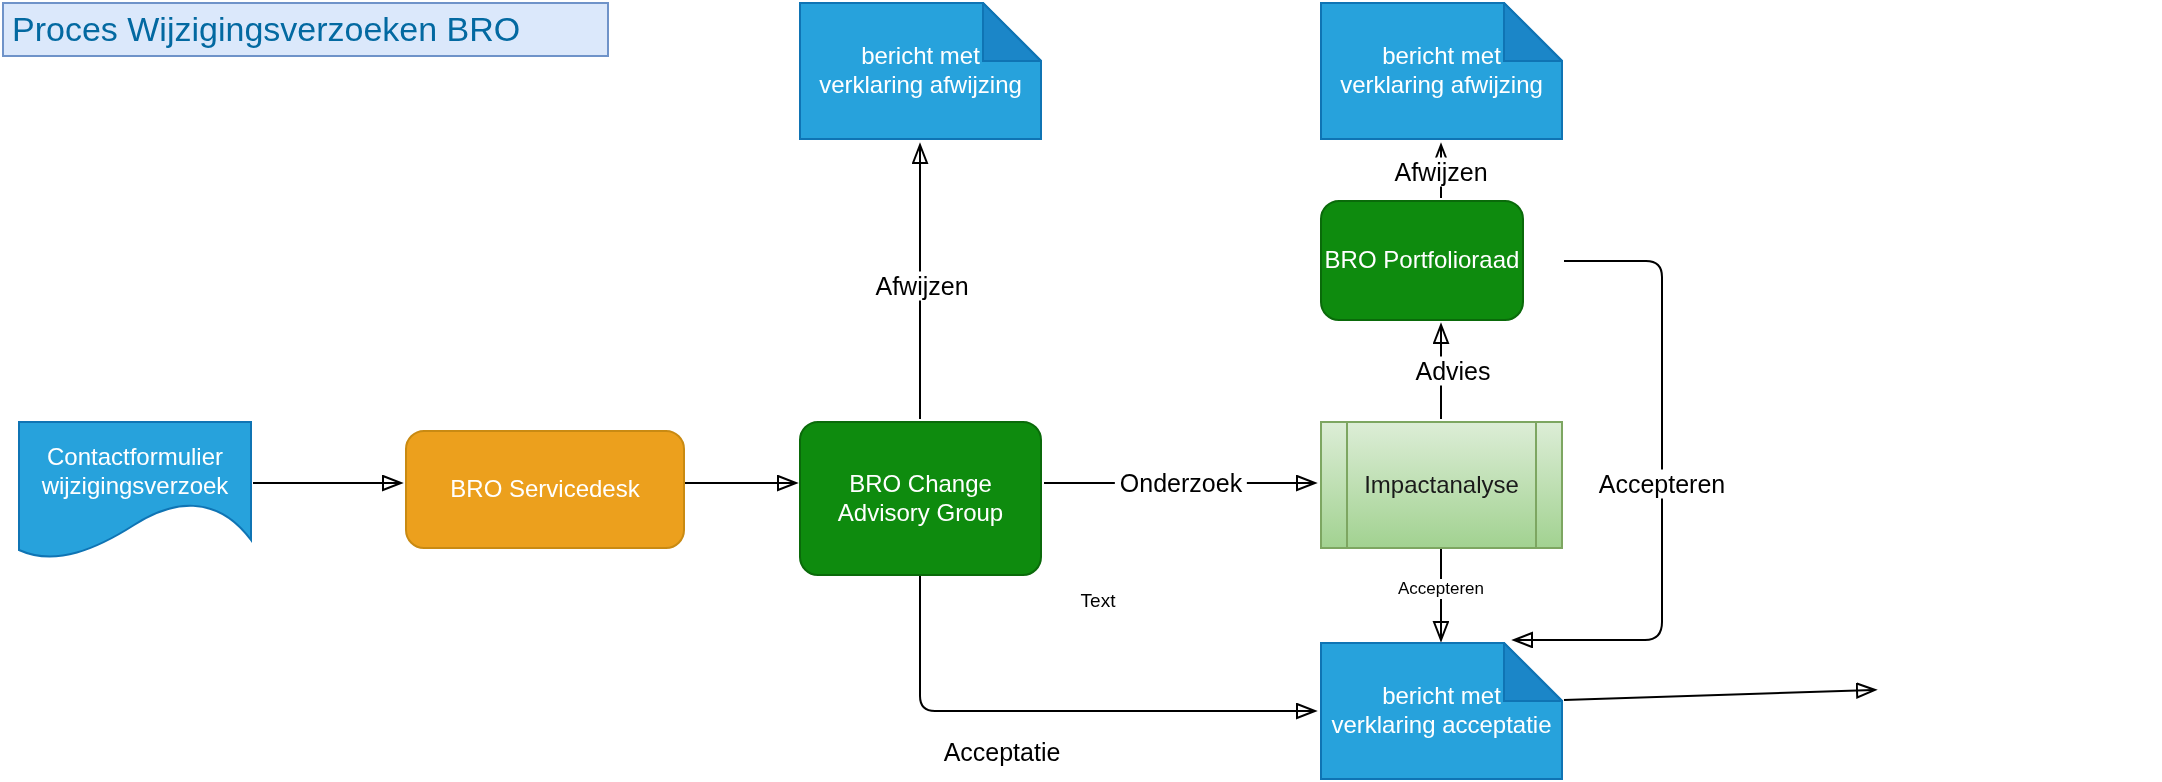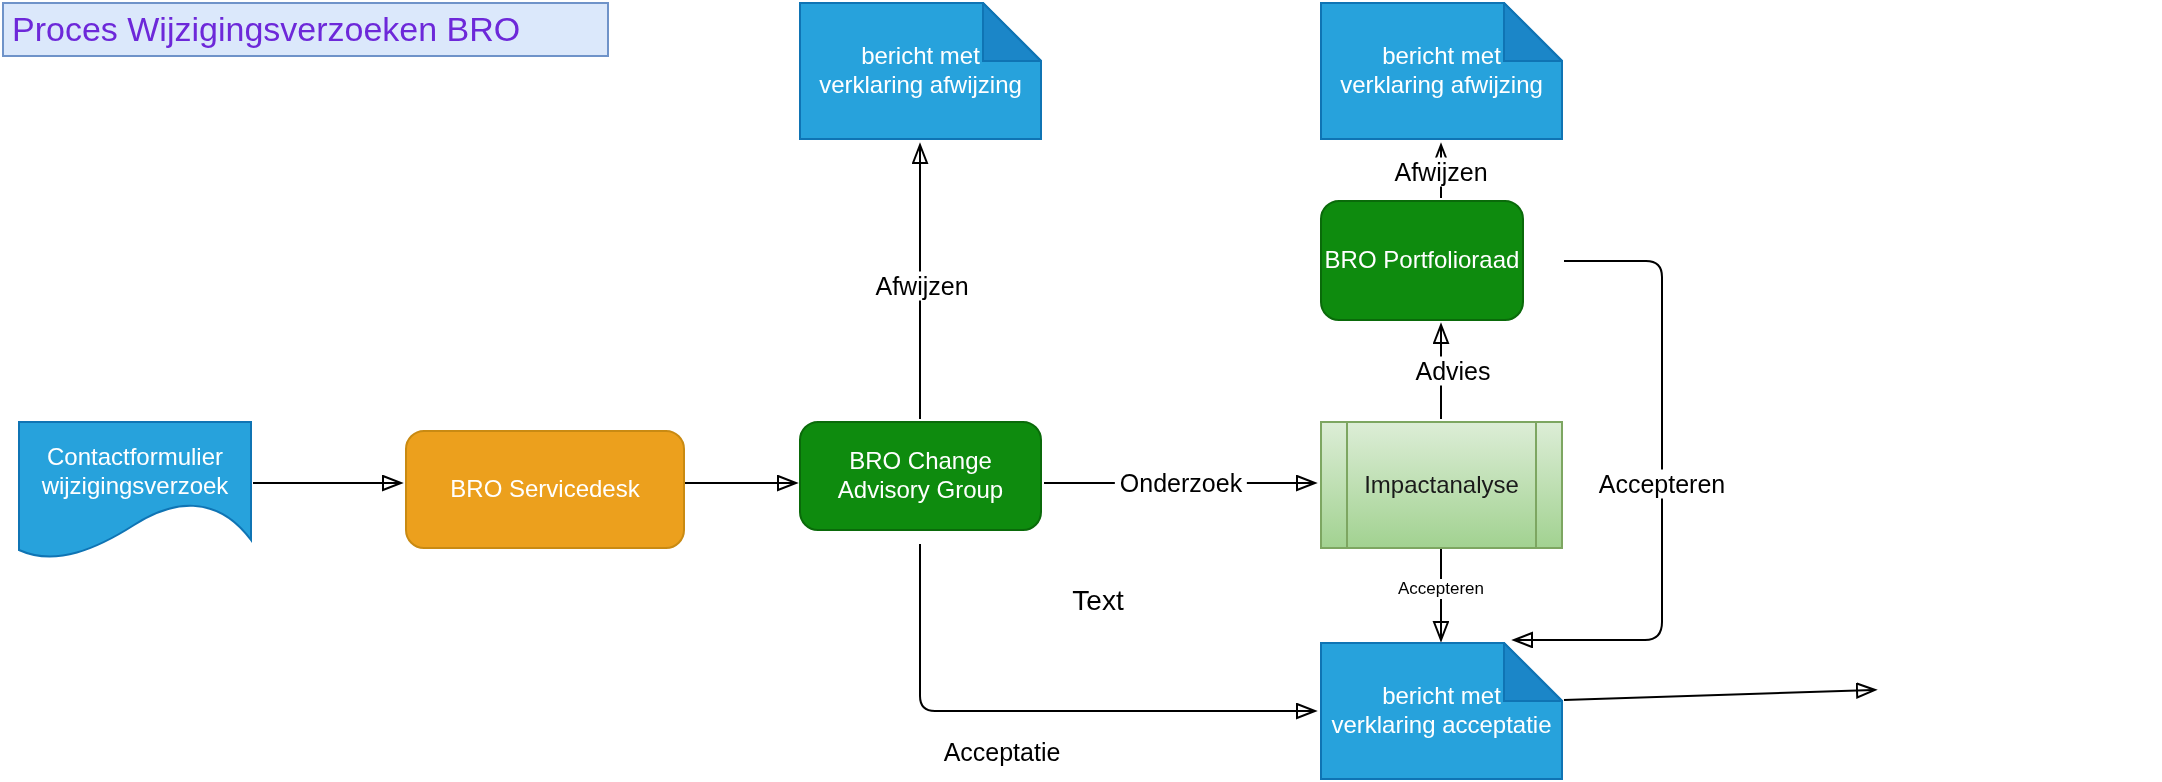--- a/index.html
+++ b/index.html
@@ -20,21 +20,21 @@
     position:absolute;left:0;top:0;right:0;bottom:0;
     display:flex;align-items:center;justify-content:center;
     text-align:center;white-space:pre-line;
     font-size:24px;line-height:1.2;color:#ffffff;
   }
   
   .title-box{
     position:absolute;left:2px;top:2px;width:607px;height:55px;
     background:#dbe8fb;border:2px solid #6f93c9;
     display:flex;align-items:center;
-    font-size:34px;color:#6d28d9;padding-left:8px;box-sizing:border-box;
+    font-size:34px;color:#0369a1;padding-left:8px;box-sizing:border-box;
   }
   
   .rounded{border-radius:19px;box-sizing:border-box;border:2px solid;}
   .orange{background:#eca01d;border-color:#c98a12;}
   .green{background:#0e8b0e;border-color:#0a6a0a;}
   
   .process{
     box-sizing:border-box;border:2px solid #7da661;
     background:linear-gradient(#dcedd6,#a2d291);
   }
@@ -42,21 +42,21 @@
   .process .bar.left{left:24px;}
   .process .bar.right{right:24px;}
   .process .node-label{color:#1a1a1a;}
   
   .edge-label{
     position:absolute;transform:translate(-50%,-50%);
     background:#ffffff;padding:0 5px;
     font-size:25px;color:#000000;white-space:nowrap;
   }
   .edge-label.small{font-size:17px;}
-  .edge-label.plain{background:transparent;font-size:28px;}
+  .edge-label.plain{background:transparent;font-size:19px;}
   .cyl-label{top:42%;}
 </style>
 </head>
 <body>
 
 <div id="canvas">
 
   <svg id="edges" viewBox="0 0 2162 782">
     <defs>
       <marker id="arrow" markerUnits="userSpaceOnUse" markerWidth="22" markerHeight="18" refX="17" refY="8" orient="auto">
@@ -84,21 +84,21 @@
       <path d="M1,1 L233,1 L233,119 C 198,72 153,80 116,104 C 80,127 38,146 1,129 Z" fill="#27a2dc" stroke="#0f74b4" stroke-width="2"></path>
     </svg>
     <div class="node-label" style="bottom:38px;">Contactformulier
 wijzigingsverzoek</div>
   </div>
 
   <div class="node rounded orange" style="left:405px;top:422px;width:280px;height:119px;margin-top:8px;">
     <div class="node-label">BRO Servicedesk</div>
   </div>
 
-  <div class="node rounded green" style="left:799px;top:421px;width:243px;height:110px;">
+  <div class="node rounded green" style="left:799px;top:421px;width:243px;height:155px;">
     <div class="node-label">BRO Change
 Advisory Group</div>
   </div>
 
   <div class="node" style="left:799px;top:2px;width:243px;height:138px;">
     <svg width="243" height="138" viewBox="0 0 243 138">
       <path d="M1,1 L184,1 L242,59 L242,137 L1,137 Z" fill="#27a2dc" stroke="#0f74b4" stroke-width="2"></path>
       <path d="M184,1 L184,59 L242,59 Z" fill="#1b86c8" stroke="#0f74b4" stroke-width="2"></path>
     </svg>
     <div class="node-label">bericht met

